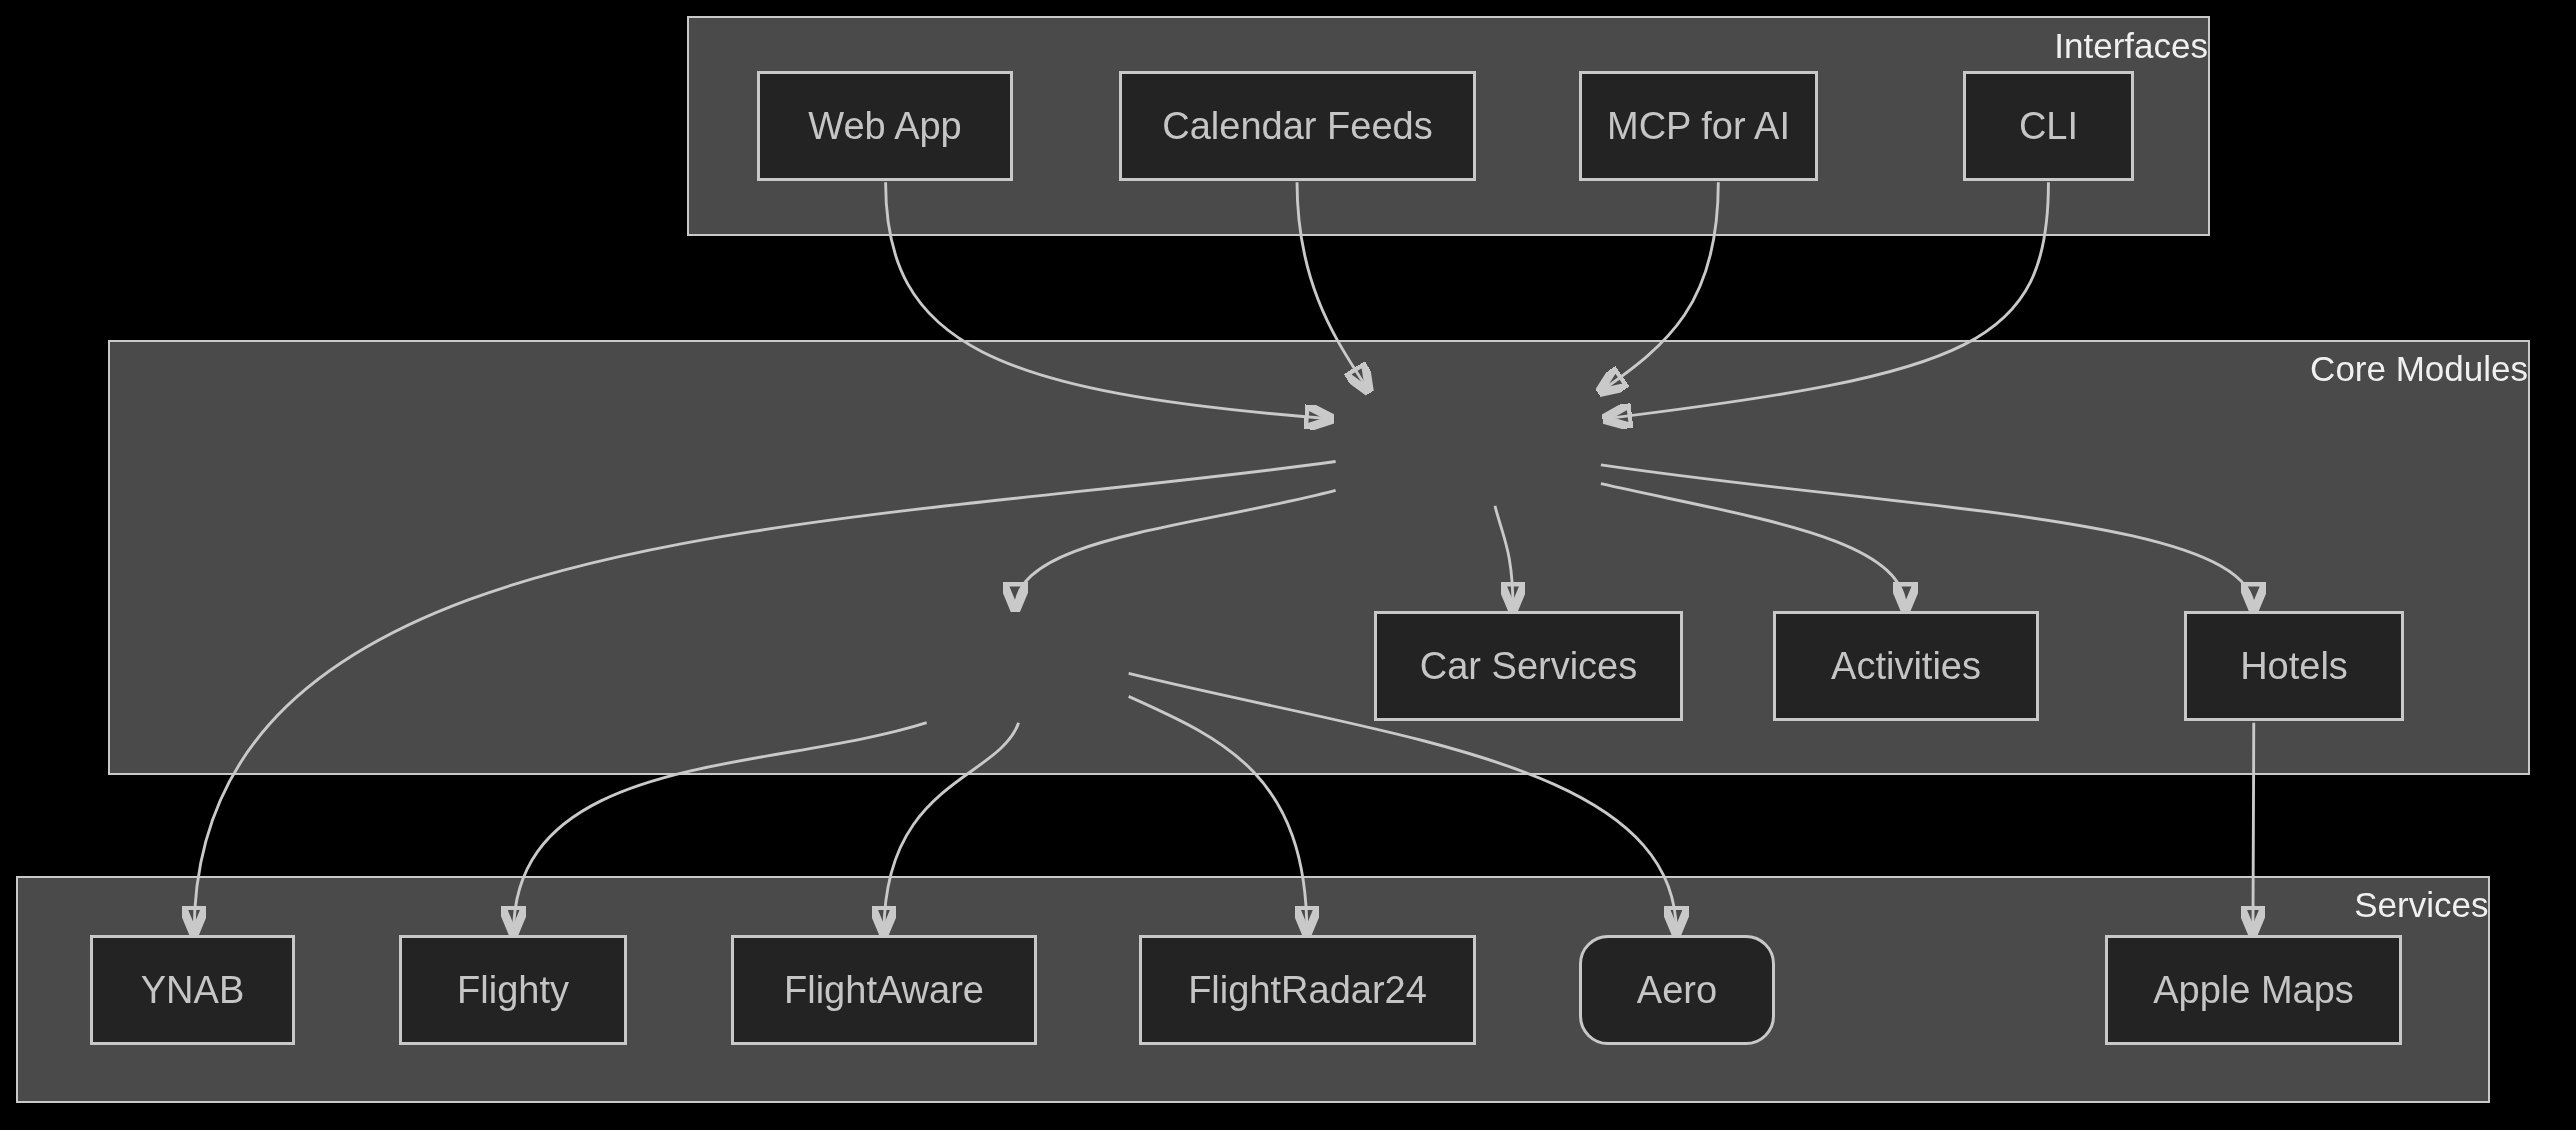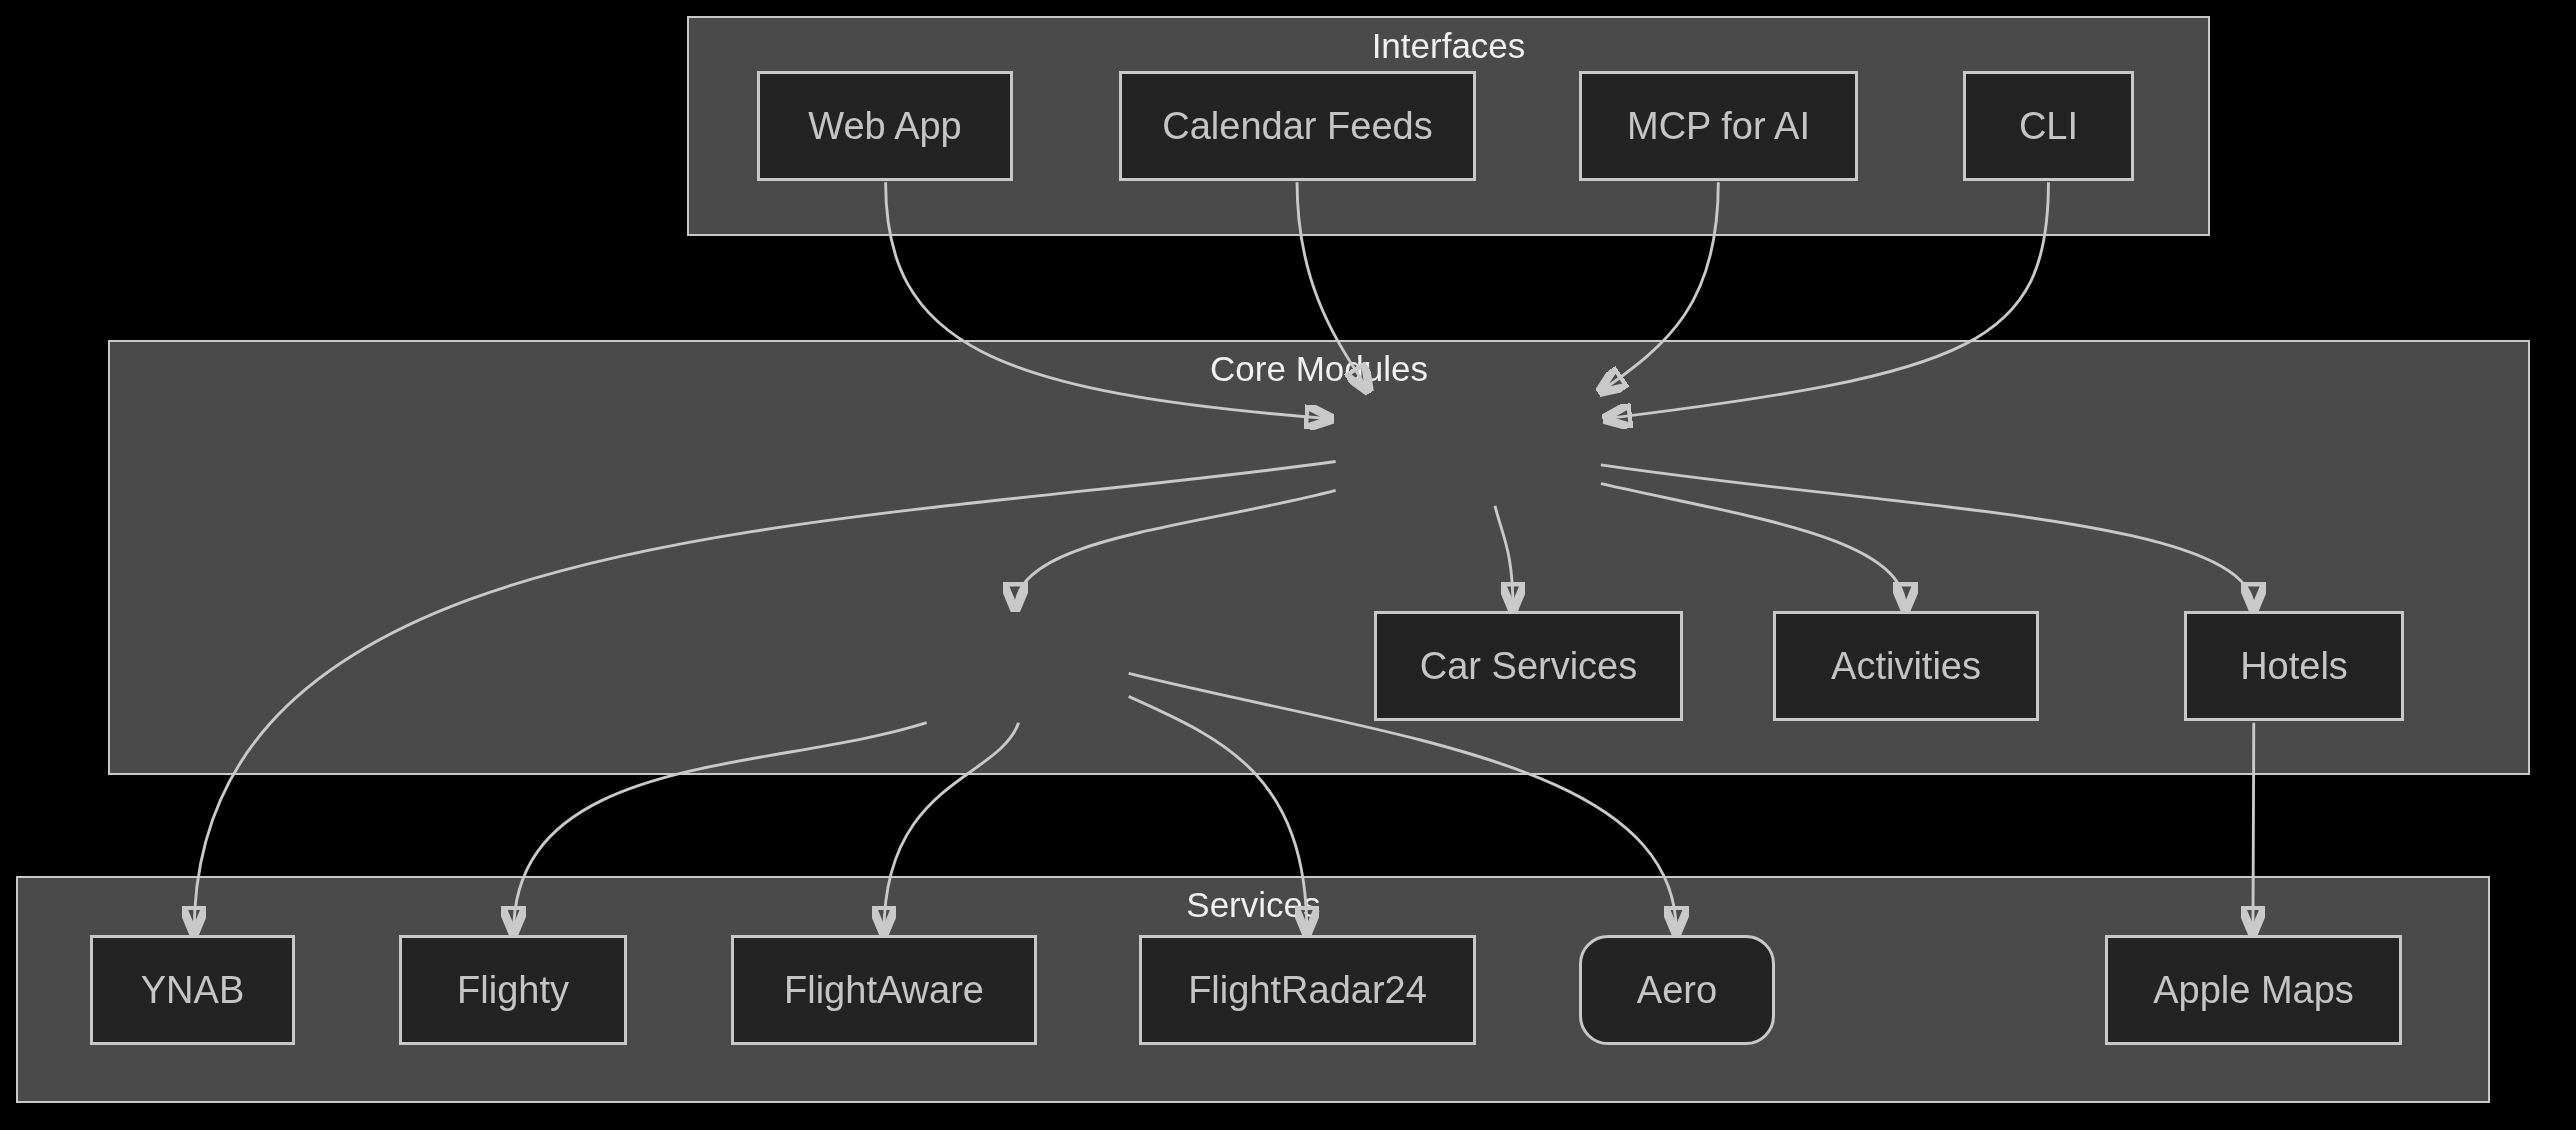--- a/index.html
+++ b/index.html
@@ -23,21 +23,21 @@
   .cluster{
     position:absolute;
     background:var(--cluster-fill);
     border:2.1px solid var(--cluster-border);
     box-sizing:border-box;
     z-index:1;
   }
   .cluster-label{
     position:absolute;
     left:0;right:0;top:8.2px;
-    text-align:center;
+    text-align:right;
     font-size:35px;
     line-height:1.1;
     color:var(--cluster-label-text);
   }
   #cluster-interfaces{left:687px;top:16.4px;width:1523px;height:220px;}
   #cluster-core-modules{left:108px;top:340px;width:2422px;height:435px;}
   #cluster-services{left:16.4px;top:876px;width:2474px;height:227px;}
 
   #edge-layer{
     position:absolute;left:0;top:0;
@@ -58,21 +58,21 @@
     align-items:center;
     justify-content:center;
     font-size:38px;
     color:var(--node-text);
     z-index:3;
     white-space:nowrap;
   }
   
   .n-web-app        {left:757px; top:71px; width:256px; height:110px;}
   .n-calendar-feeds {left:1119px;top:71px; width:357px; height:110px;}
-  .n-mcp-for-ai     {left:1579px;top:71px; width:279px; height:110px;}
+  .n-mcp-for-ai     {left:1579px;top:71px; width:239px; height:110px;}
   .n-cli            {left:1963px;top:71px; width:171px; height:110px;}
   
   .n-trips-hub      {left:1336px;top:392px;width:265px; height:113px;}
   .n-flights        {left:902px;top:611px;width:227px; height:110px;}
   .n-car-services   {left:1359px;top:611px;width:309px; height:110px;margin-left:15px;}
   .n-activities     {left:1773px;top:611px;width:266px; height:110px;}
   .n-hotels         {left:2144px;top:611px;width:220px; height:110px;margin-left:40px;}
   
   .n-ynab           {left:90px; top:935px;width:205px;height:110px;}
   .n-flighty        {left:399px; top:935px;width:228px;height:110px;}

